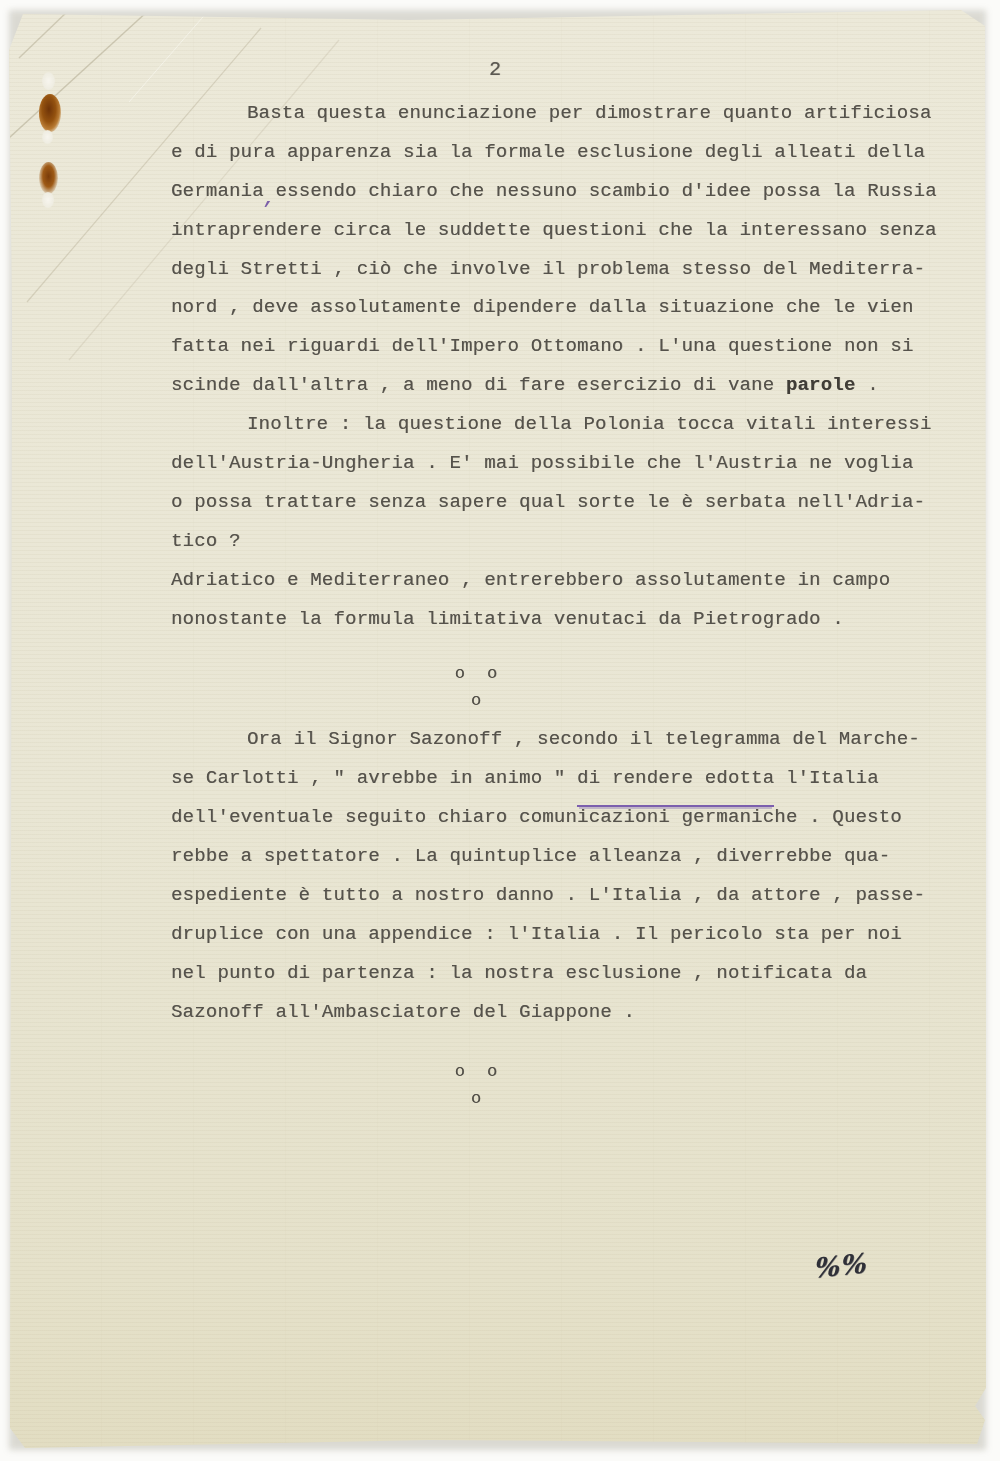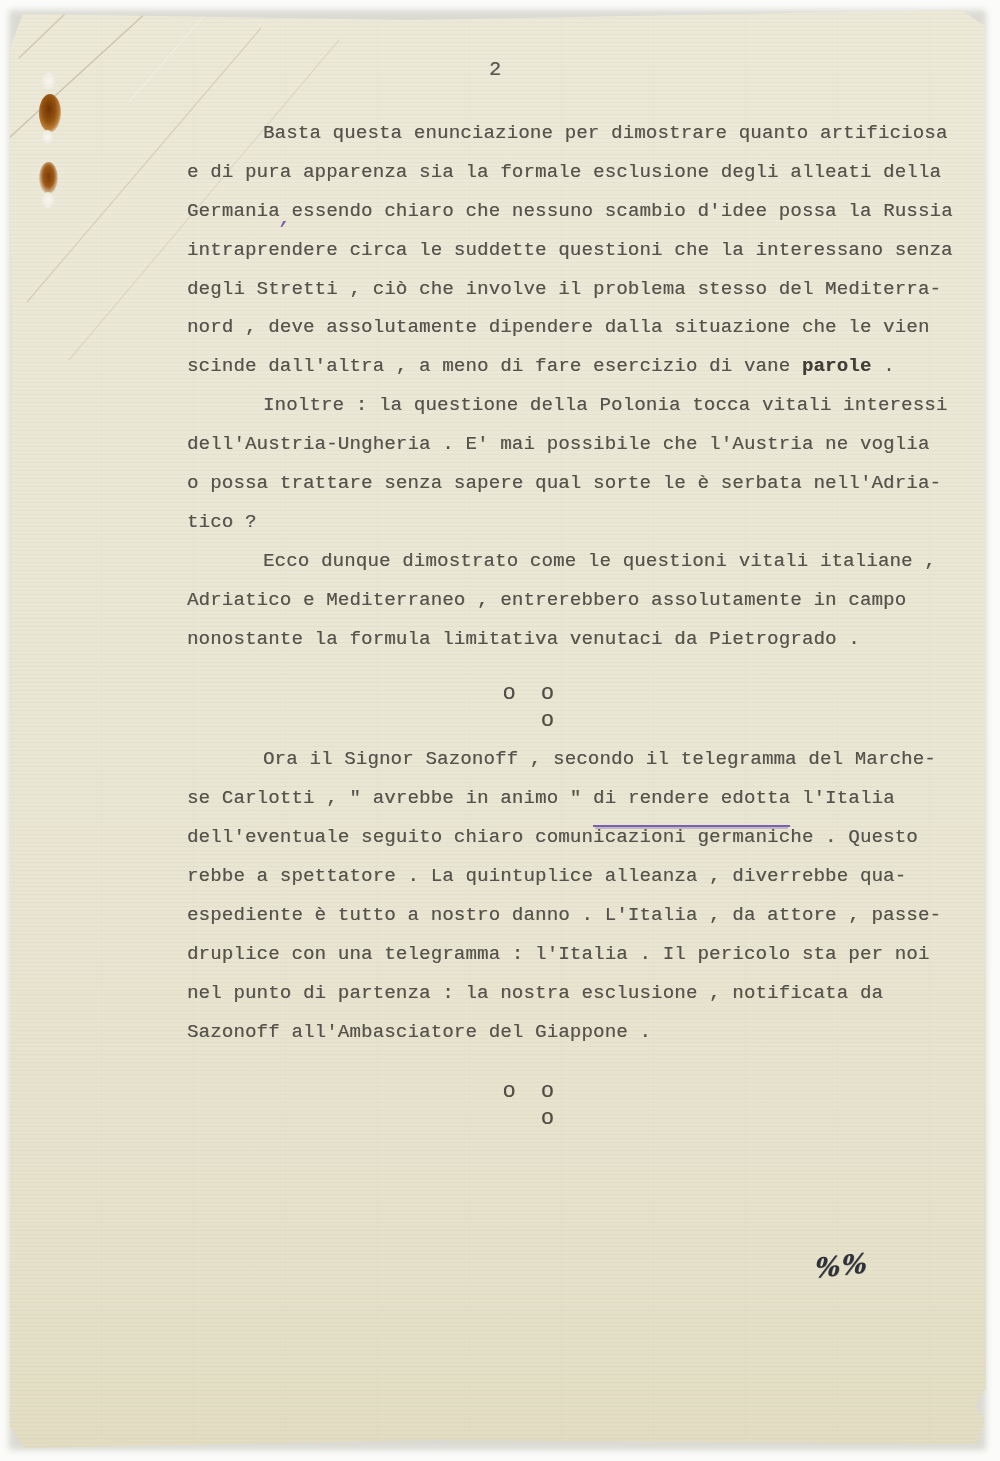--- a/index.html
+++ b/index.html
@@ -32,34 +32,34 @@
              background:radial-gradient(ellipse at 50% 45%, #7a3c0a 0%, #9e5a16 42%, rgba(190,130,60,0) 78%); }
   .chip { position:absolute; background:radial-gradient(ellipse, #f7f5ee 0%, #efede2 60%, rgba(239,237,226,0) 100%);
           border-radius:50%; }
   .chip-1 { left:33px; top:62px; width:13px; height:18px; }
   .chip-2 { left:33px; top:120px; width:11px; height:14px; }
   .chip-3 { left:33px; top:182px; width:12px; height:16px; }
 
   .page-number { position:absolute; left:456px; top:48px; width:60px; text-align:center;
                  font-size:20px; color:#5b5851; text-shadow:0.4px 0.4px 0.7px rgba(90,87,80,0.6); }
 
-  .text-block { position:absolute; left:178px; top:84px; width:790px;
+  .text-block { position:absolute; left:162px; top:84px; width:790px;
                 font-size:19px; color:#55524b; letter-spacing:0.2px;
-                text-shadow:0.4px 0.4px 0.6px rgba(85,82,75,0.55);margin-top:20px; }
+                text-shadow:0.4px 0.4px 0.6px rgba(85,82,75,0.55); }
   .line { height:38.9px; line-height:38.9px; white-space:pre; }
   .line.indent { padding-left:76px; }
 
   .seg-bold { font-weight:bold; color:#403d37;font-family:Liberation Mono, monospace; }
   .seg-underline { border-bottom:2px solid #7c5fae; padding-bottom:16px;
                    box-shadow:0 4px 0 -2px rgba(124,95,174,0.35); }
   .seg-ink { color:#7b5ea8; font-style:italic; font-weight:bold;
              position:relative; top:8px; text-shadow:none; }
 
   .separator { height:82px; padding-top:22px; width:130px; margin-left:243px;
-               text-align:right; font-size:22px; line-height:27px; color:#504d46; }
+               text-align:center; font-size:17px; line-height:27px; color:#504d46; }
   .separator.second { height:90px; padding-top:26px; }
   .separator div { letter-spacing:6px; }
 
   .annotation { position:absolute; left:806px; top:1240px; font-size:27px;
                 font-family:"DejaVu Serif", serif; font-style:italic; font-weight:bold;
                 color:#2f3038; transform:rotate(-6deg) skewX(-8deg);
                 letter-spacing:1px; text-shadow:0.5px 0.5px 0.5px rgba(40,40,55,0.5); }
 </style>
 </head>
 <body>
@@ -85,38 +85,38 @@
 
     <div class="page-number">2</div>
 
     <div class="text-block">
         <div class="line indent"><span>Basta questa enunciazione per dimostrare quanto artificiosa</span></div>
         <div class="line"><span>e di pura apparenza sia la formale esclusione degli alleati della</span></div>
         <div class="line"><span>Germania</span><span class="seg-ink">,</span><span>essendo chiaro che nessuno scambio d'idee possa la Russia</span></div>
         <div class="line"><span>intraprendere circa le suddette questioni che la interessano senza</span></div>
         <div class="line"><span>degli Stretti , ciò che involve il problema stesso del Mediterra-</span></div>
         <div class="line"><span>nord , deve assolutamente dipendere dalla situazione che le vien</span></div>
+        <div class="line"><span>fatta nei riguardi dell'Impero Ottomano . L'una questione non si</span></div>
         <div class="line"><span>scinde dall'altra , a meno di fare esercizio di vane </span><span class="seg-bold">parole</span><span> .</span></div>
         <div class="line indent"><span>Inoltre : la questione della Polonia tocca vitali interessi</span></div>
         <div class="line"><span>dell'Austria-Ungheria . E' mai possibile che l'Austria ne voglia</span></div>
         <div class="line"><span>o possa trattare senza sapere qual sorte le è serbata nell'Adria-</span></div>
         <div class="line"><span>tico ?</span></div>
-        <div class="line indent"><span>Ecco dunque dimostrato come le questioni vitali italiane ,</span></div>
         <div class="line"><span>Adriatico e Mediterraneo , entrerebbero assolutamente in campo</span></div>
         <div class="line"><span>nonostante la formula limitativa venutaci da Pietrogrado .</span></div>
         <div class="separator">
           <div>o o</div>
           <div>o</div>
         </div>
         <div class="line indent"><span>Ora il Signor Sazonoff , secondo il telegramma del Marche-</span></div>
         <div class="line"><span>se Carlotti , " avrebbe in animo " </span><span class="seg-underline">di rendere edotta</span><span> l'Italia</span></div>
         <div class="line"><span>dell'eventuale seguito chiaro comunicazioni germaniche . Questo</span></div>
         <div class="line"><span>rebbe a spettatore . La quintuplice alleanza , diverrebbe qua-</span></div>
         <div class="line"><span>espediente è tutto a nostro danno . L'Italia , da attore , passe-</span></div>
-        <div class="line"><span>druplice con una telegramma : l'Italia . Il pericolo sta per noi</span></div>
+        <div class="line"><span>druplice con una appendice : l'Italia . Il pericolo sta per noi</span></div>
         <div class="line"><span>nel punto di partenza : la nostra esclusione , notificata da</span></div>
         <div class="line"><span>Sazonoff all'Ambasciatore del Giappone .</span></div>
         <div class="separator second">
           <div>o o</div>
           <div>o</div>
         </div>
       </div>
 
     <div class="annotation">%%</div>
   </div>

